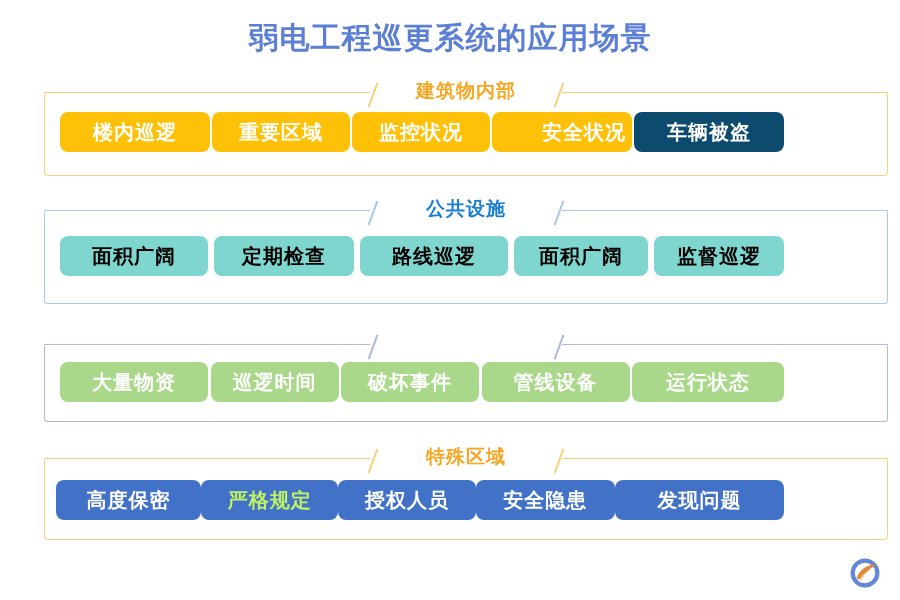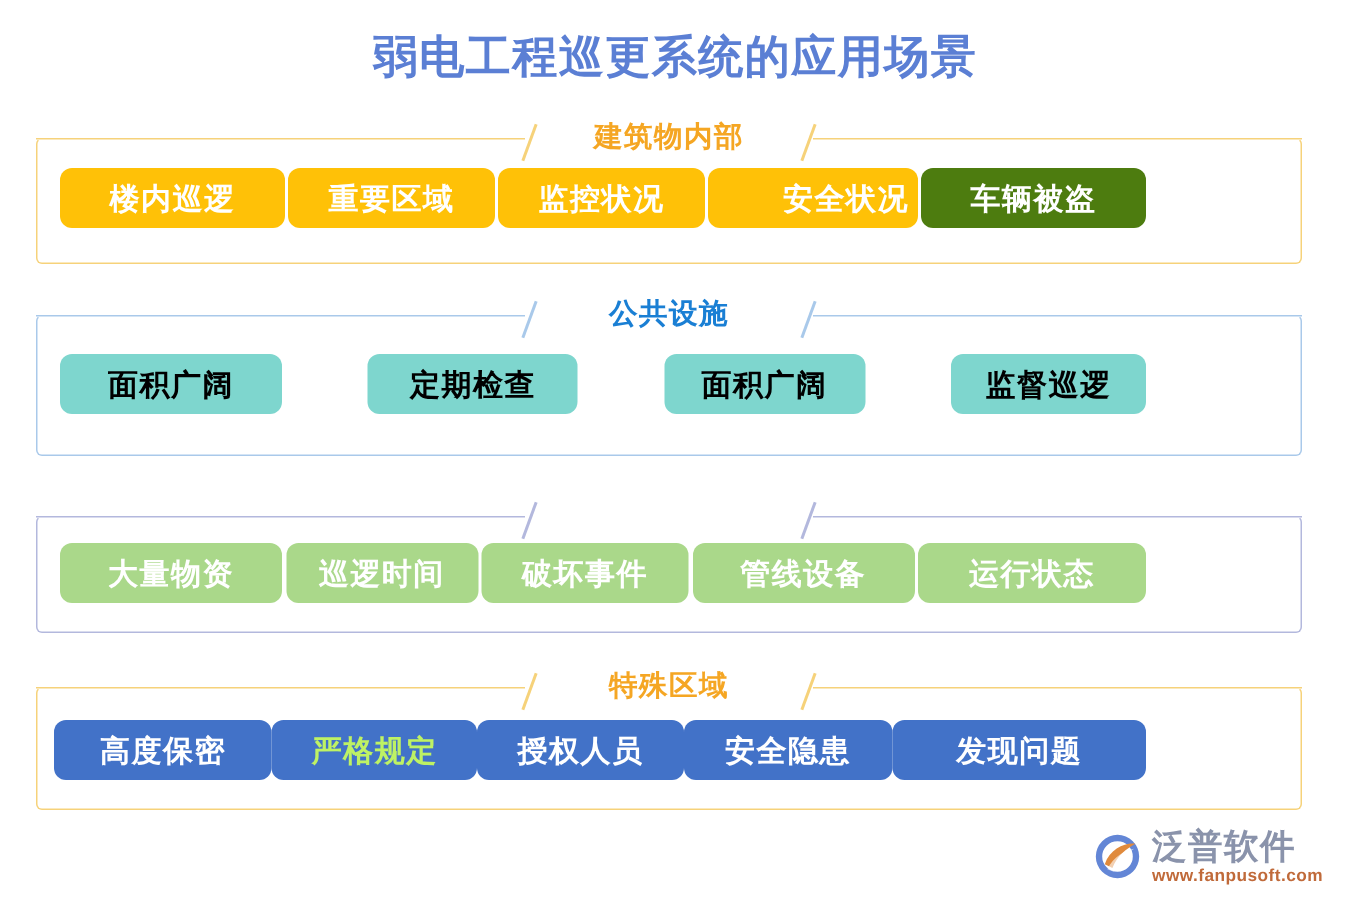--- a/index.html
+++ b/index.html
@@ -29,21 +29,21 @@
     font-size: 30px;
     font-weight: bold;
     letter-spacing: 1px;
     color: #5b7fd4;
     white-space: nowrap;
   }
 
   
   .section {
     position: absolute;
-    left: 24px;
+    left: 44px;
     width: 844px;
   }
 
   .section-frame {
     position: absolute;
     left: 0;
     top: 14px;
     right: 0;
     bottom: 0;
     border: 1.5px solid #f6d27a;
@@ -157,33 +157,34 @@
         <div class="frame-top-left" style="width: 326px; border-top-color: rgb(246, 210, 122);"></div>
         <div class="frame-top-right" style="width: 326px; border-top-color: rgb(246, 210, 122);"></div>
         <div class="slash slash-left" style="background: rgb(246, 210, 122); left: 328px;"></div>
         <div class="slash slash-right" style="background: rgb(246, 210, 122); right: 328px;"></div>
         <div class="section-title" style="color: rgb(245, 166, 35);">建筑物内部</div>
         <div class="chips">
           <div class="chip" style="width: 150px; background: rgb(255, 193, 7); color: rgb(255, 255, 255);">楼内巡逻</div>
           <div class="chip" style="width: 138px; background: rgb(255, 193, 7); color: rgb(255, 255, 255);">重要区域</div>
           <div class="chip" style="width: 138px; background: rgb(255, 193, 7); color: rgb(255, 255, 255);">监控状况</div>
           <div class="chip" style="width: 140px; background: rgb(255, 193, 7); color: rgb(255, 255, 255); padding-left: 44px;">安全状况</div>
-          <div class="chip" style="width: 150px; background: #4d7c0f; color: rgb(255, 255, 255);">车辆被盗</div>
+          <div class="chip" style="width: 150px; background: #0c4a6e; color: rgb(255, 255, 255);">车辆被盗</div>
         </div>
       </div>
       <div class="section" id="section-public">
         <div class="section-frame" style="border-color: transparent rgb(169, 201, 234) rgb(169, 201, 234);"></div>
         <div class="frame-top-left" style="width: 326px; border-top-color: rgb(169, 201, 234);"></div>
         <div class="frame-top-right" style="width: 326px; border-top-color: rgb(169, 201, 234);"></div>
         <div class="slash slash-left" style="background: rgb(169, 201, 234); left: 328px;"></div>
         <div class="slash slash-right" style="background: rgb(169, 201, 234); right: 328px;"></div>
         <div class="section-title" style="color: rgb(26, 127, 212);">公共设施</div>
         <div class="chips">
           <div class="chip" style="width: 148px; background: rgb(126, 214, 206); color: rgb(0, 0, 0);">面积广阔</div>
           <div class="chip" style="width: 140px; background: rgb(126, 214, 206); color: rgb(0, 0, 0);">定期检查</div>
+          <div class="chip" style="width: 148px; background: rgb(126, 214, 206); color: rgb(0, 0, 0);">路线巡逻</div>
           <div class="chip" style="width: 134px; background: rgb(126, 214, 206); color: rgb(0, 0, 0);">面积广阔</div>
           <div class="chip" style="width: 130px; background: rgb(126, 214, 206); color: rgb(0, 0, 0);">监督巡逻</div>
         </div>
       </div>
       <div class="section" id="section-industry">
         <div class="section-frame" style="border-color: transparent rgb(179, 184, 221) rgb(179, 184, 221);"></div>
         <div class="frame-top-left" style="width: 326px; border-top-color: rgb(179, 184, 221);"></div>
         <div class="frame-top-right" style="width: 326px; border-top-color: rgb(179, 184, 221);"></div>
         <div class="slash slash-left" style="background: rgb(179, 184, 221); left: 328px;"></div>
         <div class="slash slash-right" style="background: rgb(179, 184, 221); right: 328px;"></div>
@@ -211,19 +212,15 @@
         </div>
       </div>
     </div>
 
   <div id="logo">
     <svg id="logo-mark" viewBox="0 0 40 40">
       <path d="M20 3 A17 17 0 1 0 20 37 A17 17 0 1 0 20 3 Z M20 8 A12 12 0 1 1 20 32 A12 12 0 1 1 20 8 Z" fill="#5b7fd4" opacity="0.95"></path>
       <path d="M10 26 C14 14, 26 9, 34 10 C27 14, 20 19, 16 29 Z" fill="#e08a3c"></path>
       <path d="M12 30 C17 20, 26 15, 33 14 C26 19, 20 24, 17 32 Z" fill="#ffffff" opacity="0.6"></path>
     </svg>
-    <div id="logo-texts">
-      <div id="logo-name">泛普软件</div>
-      <div id="logo-url">www.fanpusoft.com</div>
-    </div>
   </div>
 
 </div>
 
 </body></html>

